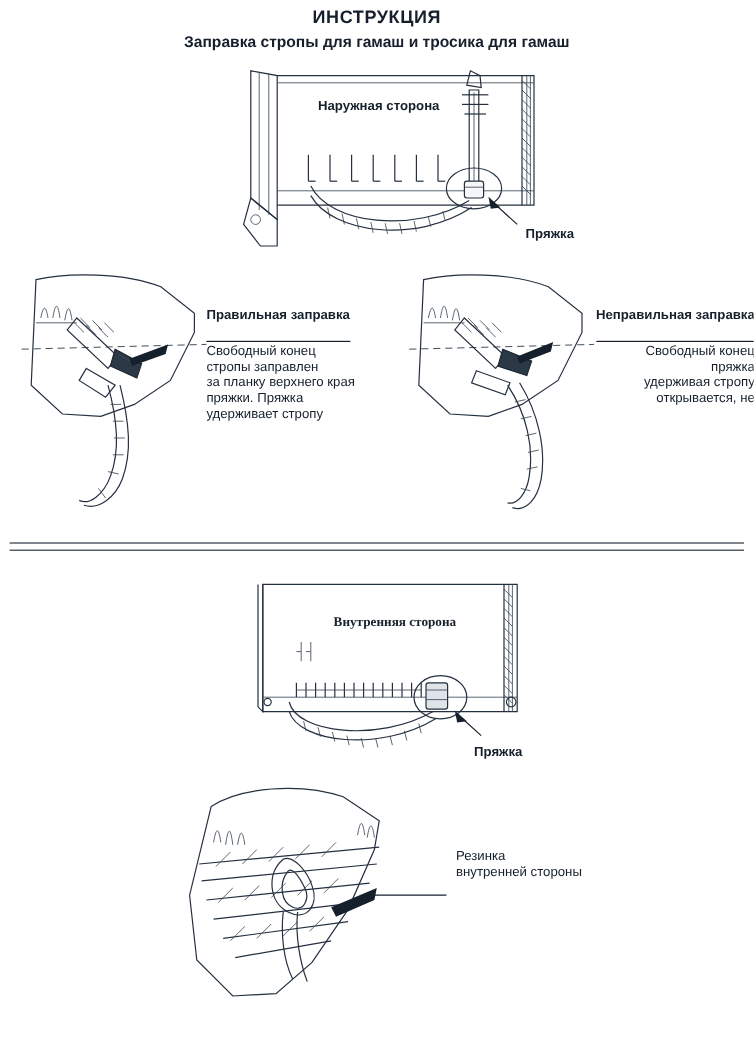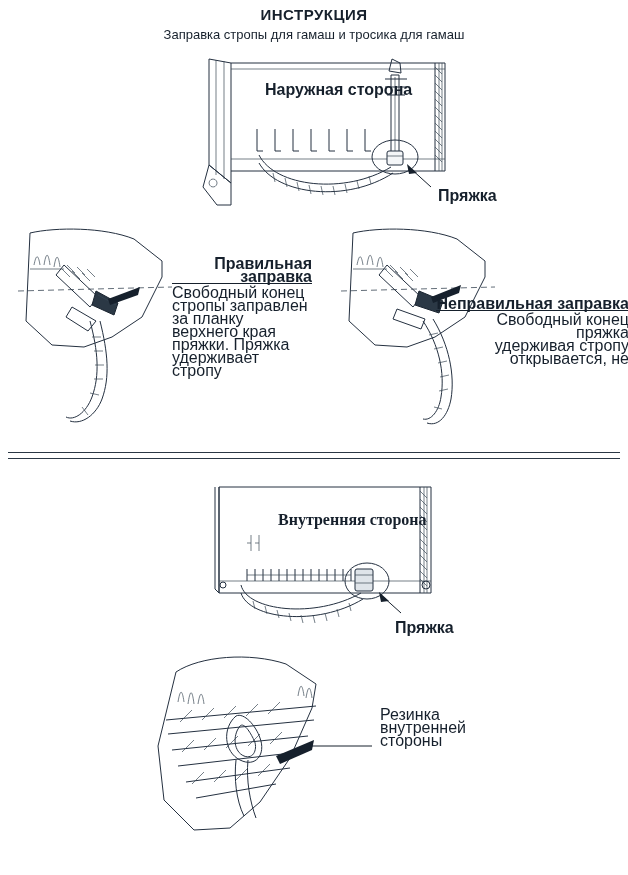--- a/index.html
+++ b/index.html
@@ -29,50 +29,50 @@
   }
   .title-main {
     font-size: 15px;
     font-weight: bold;
     letter-spacing: 0.5px;
     color: #16202c;
     margin-bottom: 4px;
   }
   .title-sub {
     font-size: 13px;
-    font-weight: normal;
+    font-weight: bold;
     color: #16202c;
   }
   .divider {
     position: absolute;
     left: 8px;
     width: 612px;
     height: 0;
     border-top: 1px solid #2b3845;
   }
   .divider.d1 { top: 452px; }
   .divider.d2 { top: 458px; }
 
   .fig {
     position: absolute;
   }
   .label {
     position: absolute;
-    font-size: 16px;
+    font-size: 11px;
     line-height: 13px;
     color: #16202c;
   }
   .label.bold { font-weight: bold; }
   .label.center { }
-  .label.right { text-align: right; margin-top: 40px; }
+  .label.right { text-align: right; }
   .underline-head {
     font-weight: bold;
     border-bottom: 1.5px solid #16202c;
     display: inline-block;
-    padding-bottom: 0;
+    padding-bottom: 14px;
     text-align: right;
   }
   .u-line { }
 
   svg { display: block; overflow: visible; }
   .ln { fill: none; stroke: #243040; stroke-width: 1; }
   .ln-thin { fill: none; stroke: #3a4755; stroke-width: 0.7; }
   .ln-dash { fill: none; stroke: #3a4755; stroke-width: 0.8; stroke-dasharray: 6 4; }
   .fill-light { fill: #f4f6f8; stroke: #243040; stroke-width: 1; }
   .fill-mid { fill: #dfe4e9; stroke: #243040; stroke-width: 1; }

